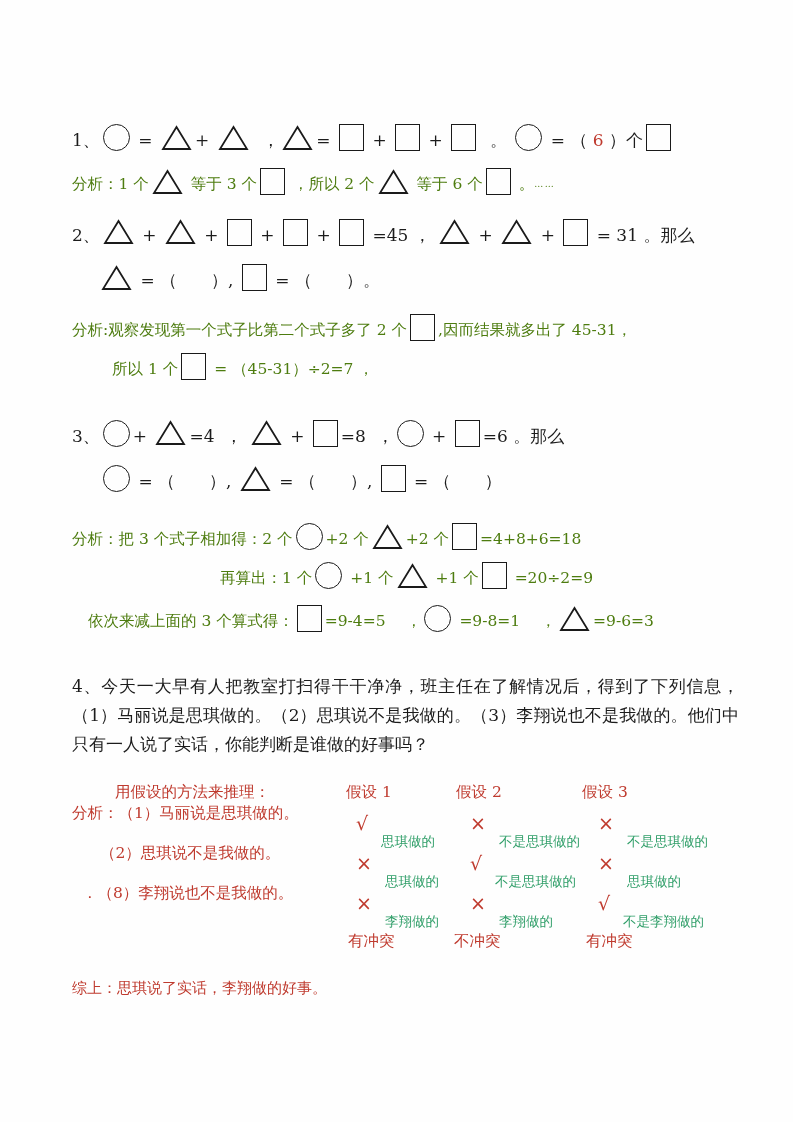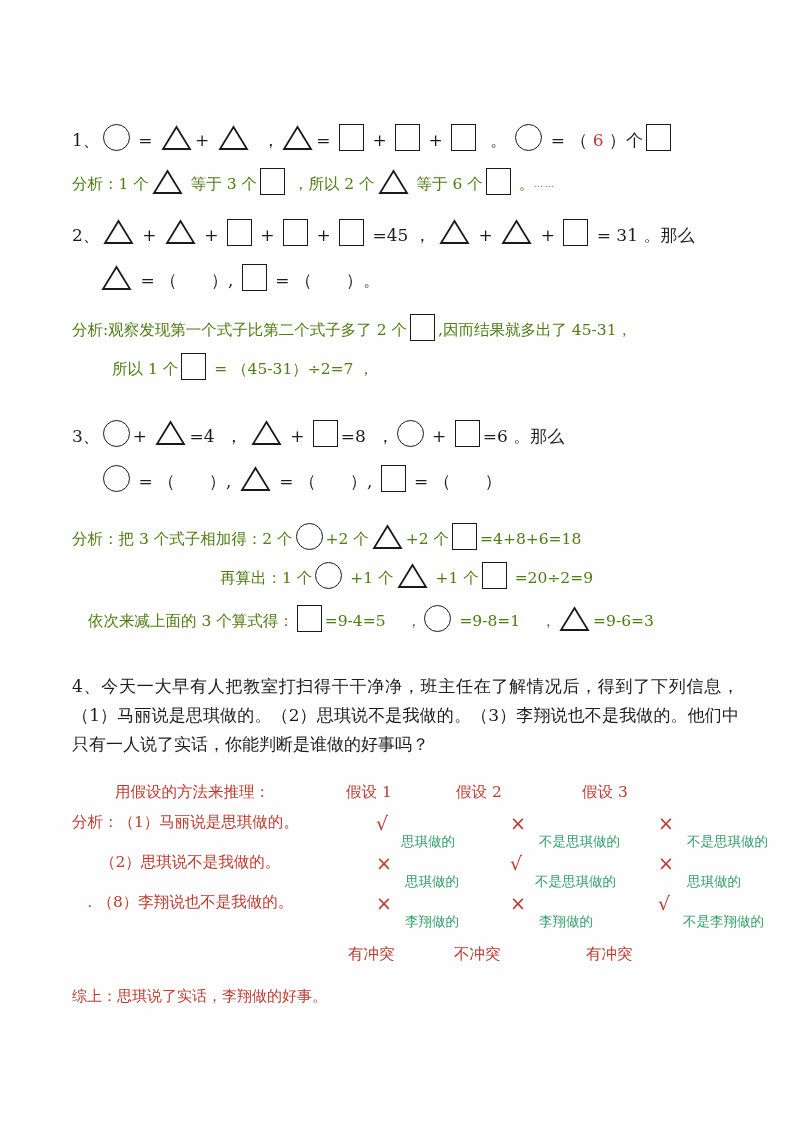--- a/index.html
+++ b/index.html
@@ -35,31 +35,31 @@
   #l-a3c{padding-left:16px;margin-top:4px;}
   
   .para{margin:32px 0 0 0;font-size:17px;line-height:29px;text-align:justify;}
   
   .h-intro-row{display:flex;align-items:flex-end;margin-top:16px;height:28px;color:#bf3a2e;font-size:15.5px;white-space:nowrap;}
   .h-intro{width:272px;flex:none;box-sizing:border-box;padding-left:43px;}
   .h-head{flex:none;box-sizing:border-box;}
   .hc1{width:110px;padding-left:2px;}
   .hc2{width:122px;padding-left:2px;}
   .hc3{width:170px;padding-left:6px;}
-  .h-row{display:flex;align-items:center;height:40px;color:#bf3a2e;font-size:15.5px;white-space:nowrap;gap:20px;}
+  .h-row{display:flex;height:40px;color:#bf3a2e;font-size:15.5px;white-space:nowrap;}
   .h-label{width:272px;flex:none;box-sizing:border-box;}
   .h-row.row-2 .h-label{padding-left:28px;}
   .h-row.row-3 .h-label{padding-left:10px;}
   .h-cell{flex:none;box-sizing:border-box;display:flex;align-items:center;}
   .h-cell.c1{width:110px;padding-left:12px;}
   .h-cell.c2{width:122px;padding-left:16px;}
   .h-cell.c3{width:170px;padding-left:22px;}
   .mark{color:#bf3a2e;font-size:19px;margin-right:13px;font-family:"DejaVu Sans","Liberation Sans",sans-serif;}
   .g{color:#2f9e68;font-size:13.5px;position:relative;top:-2px;margin-top:43px;}
-  .conf-row{display:flex;align-items:flex-end;margin-top:16px;height:26px;color:#bf3a2e;font-size:15.5px;white-space:nowrap;}
+  .conf-row{display:flex;align-items:flex-start;margin-top:8px;height:26px;color:#bf3a2e;font-size:15.5px;white-space:nowrap;}
   .conf-spacer{width:272px;flex:none;}
   .conf-cell{flex:none;box-sizing:border-box;}
   .conf-cell.c1{width:110px;padding-left:4px;}
   .conf-cell.c2{width:122px;padding-left:0;}
   .conf-cell.c3{width:170px;padding-left:10px;}
   .summary{margin-top:22px;color:#bf3a2e;font-size:15px;}
 </style>
 </head>
 <body>
 

